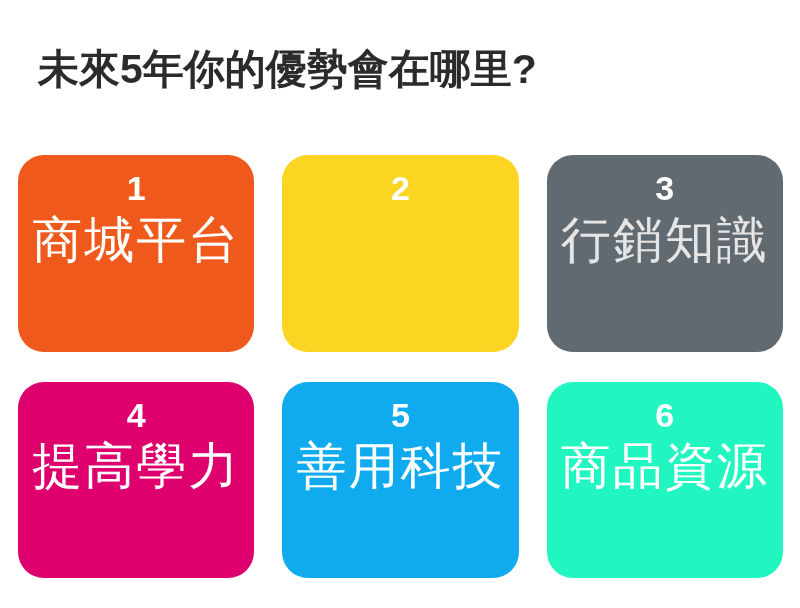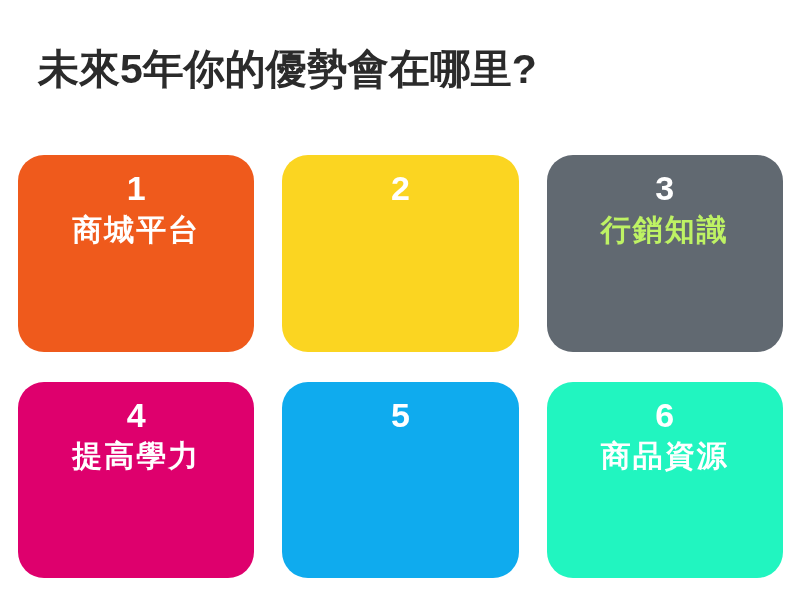--- a/index.html
+++ b/index.html
@@ -66,22 +66,22 @@
   .card-number {
     font-size: 34px;
     font-weight: bold;
     color: #ffffff;
     line-height: 1.05;
     letter-spacing: 0px;
   }
 
   .card-label {
     margin-top: 6px;
-    font-size: 30px;
-    font-weight: bold;
+    font-size: 50px;
+    font-weight: normal;
     color: #ffffff;
     line-height: 1.1;
     letter-spacing: 2px;
     white-space: nowrap;
   }
 </style>
 </head>
 <body>
 
 <div id="slide" style="background: rgb(255, 255, 255);">
@@ -94,30 +94,31 @@
       <span class="card-number" style="color: rgb(255, 255, 255);">1</span>
       <span class="card-label" style="color: rgb(255, 255, 255);">商城平台</span>
     </div>
 
     <div class="card" style="background: rgb(251, 213, 33);">
       <span class="card-number" style="color: rgb(255, 255, 255);">2</span>
     </div>
 
     <div class="card" style="background: rgb(97, 105, 113);">
       <span class="card-number" style="color: rgb(255, 255, 255);">3</span>
-      <span class="card-label" style="color: #bef264;">行銷知識</span>
+      <span class="card-label" style="color: #e5e5e5;">行銷知識</span>
     </div>
 
     <div class="card" style="background: rgb(222, 0, 109);">
       <span class="card-number" style="color: rgb(255, 255, 255);">4</span>
       <span class="card-label" style="color: rgb(255, 255, 255);">提高學力</span>
     </div>
 
     <div class="card" style="background: rgb(15, 171, 238);">
       <span class="card-number" style="color: rgb(255, 255, 255);">5</span>
+      <span class="card-label" style="color: rgb(255, 255, 255);">善用科技</span>
     </div>
 
     <div class="card" style="background: rgb(33, 245, 192);">
       <span class="card-number" style="color: rgb(255, 255, 255);">6</span>
       <span class="card-label" style="color: rgb(255, 255, 255);">商品資源</span>
     </div>
 
   </div>
 </div>
 

